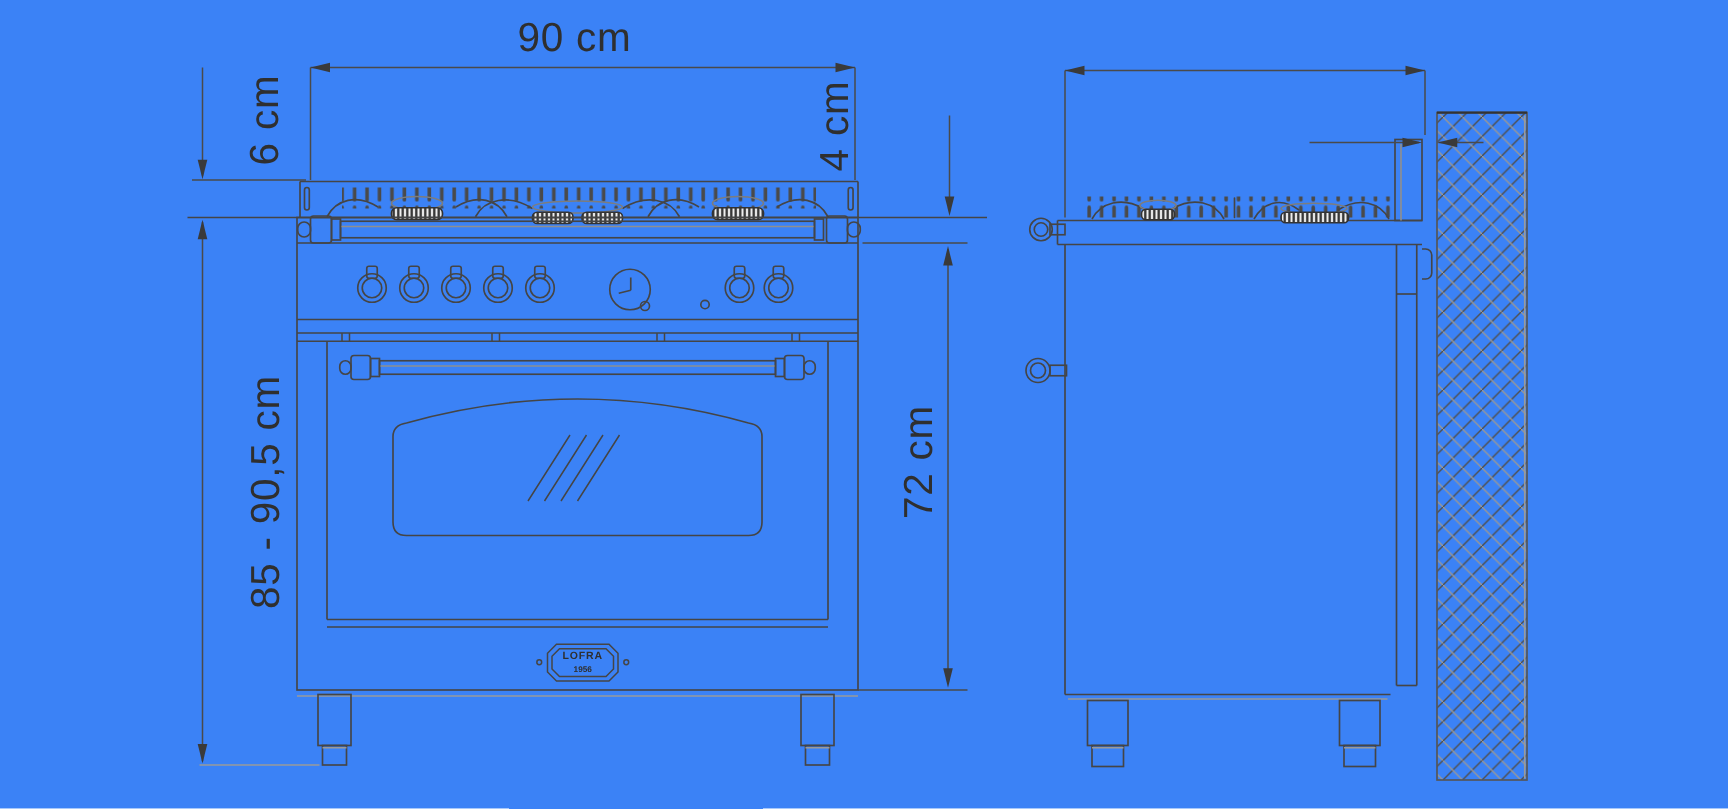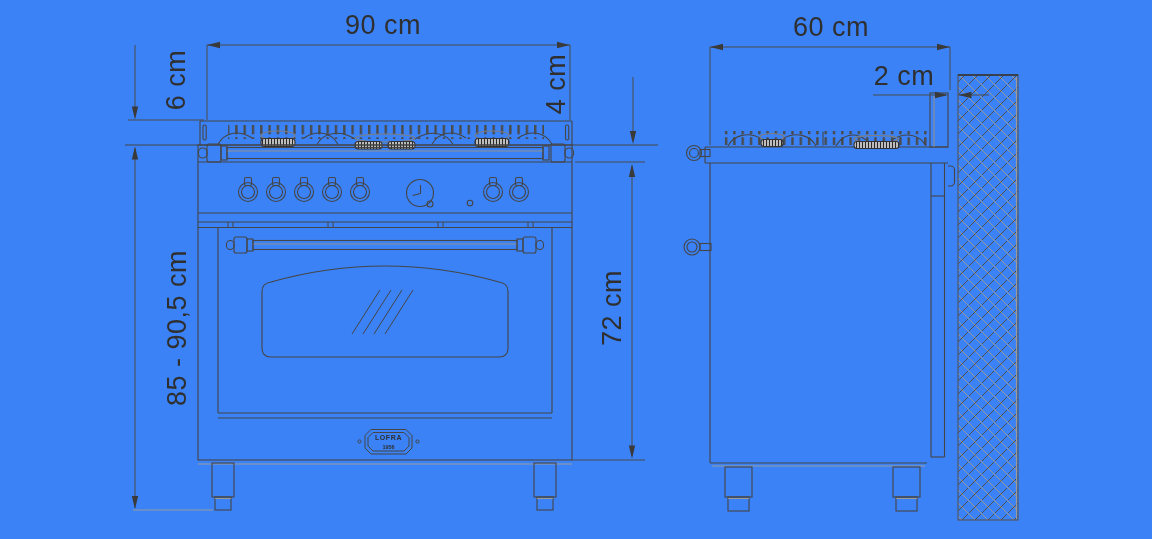--- a/index.html
+++ b/index.html
@@ -273,23 +273,21 @@
     <polygon points="632,458.5 628.8,445.5 635.2,445.5"></polygon>
     <polygon points="710,47 723,43.8 723,50.2"></polygon>
     <polygon points="950,47 937,43.8 937,50.2"></polygon>
     <polygon points="948,95 935,91.8 935,98.2"></polygon>
     <polygon points="958.5,95 971.5,91.8 971.5,98.2"></polygon>
   </g>
 </svg>
 
 <div class="lbl" style="left:313px;top:10px;width:140px;height:30px;">90 cm</div>
 
-<div class="lbl" style="left:761px;top:12px;width:140px;height:30px;">60 cm</div>
-
-<div class="lbl" style="left:834px;top:61px;width:140px;height:30px;">2 cm</div>
+
 
 <div class="lbl rot" style="left:106px;top:65px;width:140px;height:30px;">6 cm</div>
 
 <div class="lbl rot" style="left:486px;top:69px;width:140px;height:30px;">4 cm</div>
 
 <div class="lbl rot" style="left:77px;top:313px;width:200px;height:30px;">85 - 90,5 cm</div>
 
 <div class="lbl rot" style="left:542px;top:293px;width:140px;height:30px;">72 cm</div>
 
 <div class="badge-brand" style="left:363px;top:433px;width:51px;height:9px;">LOFRA</div>

